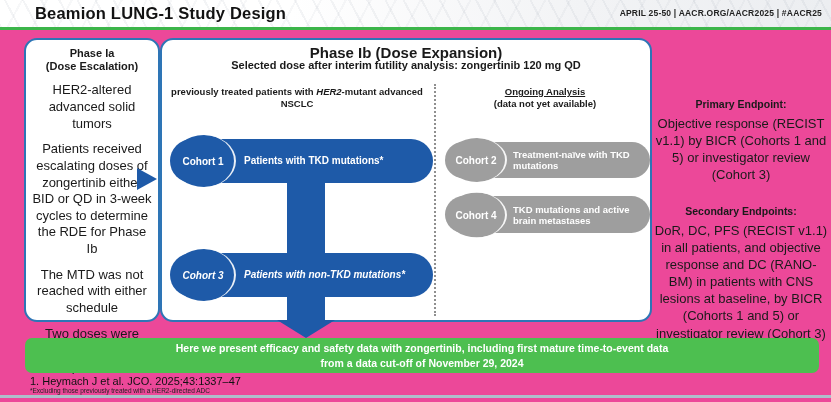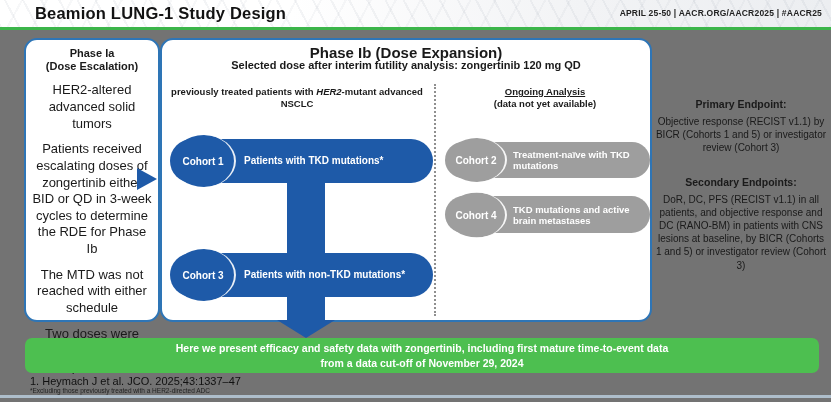--- a/index.html
+++ b/index.html
@@ -1,18 +1,18 @@
 <!DOCTYPE html>
 <html><head>
 <meta charset="utf-8">
 <style>
   html,body{margin:0;padding:0;background:#fff;}
   .slide{
     position:relative;width:831px;height:402px;overflow:hidden;
-    font-family:"Liberation Sans",sans-serif;color:#1a1a1a;background:#737373;
+    font-family:"Liberation Sans",sans-serif;color:#1a1a1a;background:#ec4899;
   }
   
   .header{
     position:absolute;left:0;top:0;width:831px;height:27px;
     border-bottom:3px solid #3CB54A;
     background:
       repeating-linear-gradient(62deg, rgba(140,150,165,.10) 0 2px, transparent 2px 16px),
       repeating-linear-gradient(-62deg, rgba(140,150,165,.07) 0 2px, transparent 2px 22px),
       linear-gradient(90deg,#ffffff 0 35%, #f2f3f5 70%, #eceef1 100%);
   }
@@ -40,21 +40,21 @@
   .col-ongoing{left:282px;top:46px;width:202px;}
   .col-head{text-decoration:underline;}
   .col em{font-style:italic;}
   
   .connector{position:absolute;left:125px;top:120px;width:38px;height:164px;background:#1E5AA8;}
   .pill{position:absolute;border-radius:24px;}
   .pill-blue{background:#1E5AA8;}
   .pill-gray{background:#9E9E9E;}
   .p1{left:8px;top:99px;width:263px;height:44px;}
   .p2{left:8px;top:153px;width:263px;height:46px;}
-  .p3{left:8px;top:213px;width:263px;height:44px;}
+  .p3{left:8px;top:213px;width:263px;height:44px;font-style:italic;}
   .g1{left:283px;top:102px;width:205px;height:36px;}
   .g2{left:283px;top:156px;width:205px;height:37px;}
   .badge{
     position:absolute;left:2px;top:50%;transform:translateY(-50%);
     width:64px;height:calc(100% + 8px);border-radius:50%;
     border-right:2px solid rgba(255,255,255,.9);
     display:flex;align-items:center;justify-content:center;
     color:#fff;font-weight:bold;font-size:10px;box-sizing:border-box;
   }
   .pill-blue .badge{background:#1E5AA8;}
@@ -67,21 +67,21 @@
   
   .arrow-right{
     position:absolute;left:137px;top:168px;width:0;height:0;
     border-top:11px solid transparent;border-bottom:11px solid transparent;
     border-left:20px solid #1E5AA8;z-index:3;
   }
   .arrow-down{position:absolute;left:276px;top:297px;z-index:5;}
   
   .endpoints{position:absolute;left:654px;top:98px;width:174px;text-align:center;}
   .ep-title{font-size:10.5px;font-weight:bold;margin-bottom:5px;}
-  .ep-text{font-size:10px;line-height:1.32;}
+  .ep-text{font-size:13px;line-height:1.32;}
   .ep-gap{height:21px;}
   
   .banner{
     position:absolute;left:25px;top:338px;width:794px;height:35px;
     background:#4DBF50;border-radius:7px;color:#fff;font-weight:bold;
     font-size:10.5px;text-align:center;line-height:15px;padding-top:3px;box-sizing:border-box;
   }
   .foot-ref{position:absolute;left:30px;top:375px;font-size:11px;color:#111;}
   .foot-ast{position:absolute;left:30px;top:387px;font-size:6.5px;color:#222;}
   .bottom-line{position:absolute;left:0;top:395px;width:831px;height:3px;background:#AEBECB;}

